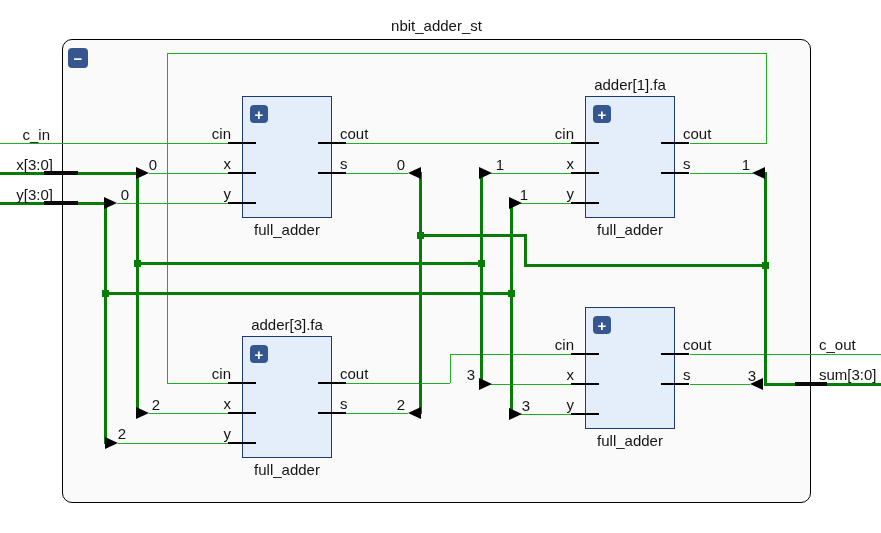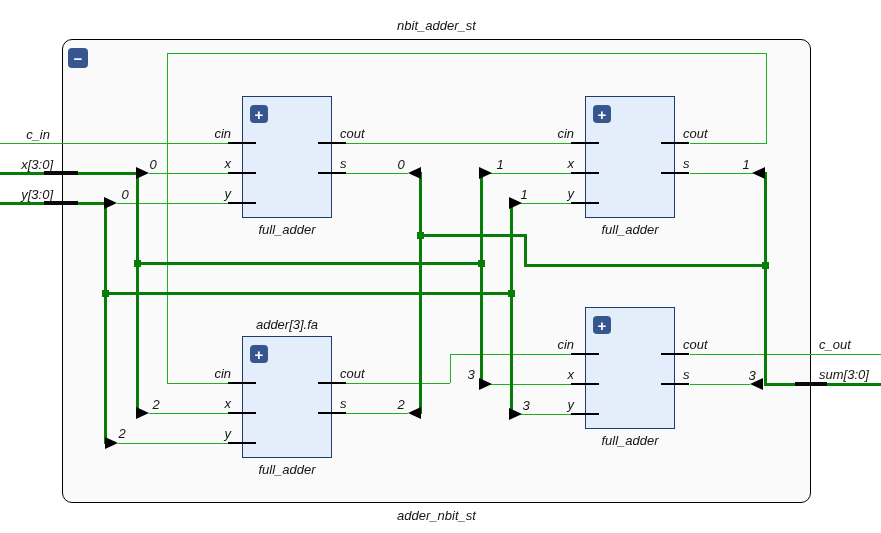--- a/index.html
+++ b/index.html
@@ -1,20 +1,20 @@
 <!DOCTYPE html>
 <html style="--wire_thin: #1faf1f; --wire_thick: #077d07; --block_fill: #e4eefa; --block_border: #1d3c6e; --button_bg: #35568e; --frame_bg: #fafafa;"><head>
 <meta charset="utf-8">
 <style>
   html,body { margin:0; padding:0; background:#fff; }
   .canvas {
     position:relative; width:881px; height:533px; background:#fff;
     font-family:"Liberation Sans", sans-serif; color:#141414; overflow:hidden;
   }
-  .lbl { position:absolute; font-size:13px; line-height:13px; white-space:nowrap;font-style:italic; }
+  .lbl { position:absolute; font-size:15px; line-height:13px; white-space:nowrap; }
   .ctr { text-align:center; }
   .rt  { text-align:right; }
   .frame { position:absolute; border:1.4px solid #000; border-radius:10px;
            background:var(--frame_bg,#fafafa); box-sizing:border-box; }
   .blockrect { position:absolute; background:var(--block_fill,#e4eefa);
                border:1.4px solid var(--block_border,#1d3c6e); box-sizing:border-box; }
   .btn { position:absolute; width:18px; height:18px; background:var(--button_bg,#35568e);
          border-radius:4px; color:#fff; display:flex; align-items:center; justify-content:center;
          font-size:15px; font-weight:bold; line-height:1; cursor:pointer; }
   .wh { position:absolute; height:1px; background:var(--wire_thin,#1faf1f); }
@@ -29,21 +29,20 @@
   .al { position:absolute; width:0; height:0; border-top:6px solid transparent;
         border-bottom:6px solid transparent; border-right:13px solid #000; }
 </style>
 </head>
 <body>
 
 <div class="canvas">
 
   <div class="frame" style="left:62px;top:39px;width:749px;height:464px"></div>
   <div class="lbl ctr" style="left:62px;top:19px;width:749px">nbit_adder_st</div>
-  <div class="lbl ctr" style="left:62px;top:509px;width:749px">adder_nbit_st</div>
   <div class="btn" style="left:68px;top:48px;width:20px;height:20px">−</div>
 
   <div class="wh" style="left:0;top:143px;width:228px"></div>
   <div class="wh" style="left:346px;top:143px;width:225px"></div>
   <div class="wh" style="left:690px;top:143px;width:77px"></div>
   <div class="wh" style="left:167px;top:53px;width:600px"></div>
   <div class="wv" style="left:766px;top:53px;height:90px"></div>
   <div class="wv" style="left:167px;top:53px;height:330px"></div>
   <div class="wh" style="left:167px;top:383px;width:61px"></div>
   <div class="wh" style="left:346px;top:383px;width:104px"></div>
@@ -128,20 +127,21 @@
   <div class="stub" style="left:228px;top:202px"></div>
   <div class="stub" style="left:318px;top:142px"></div>
   <div class="stub" style="left:318px;top:172px"></div>
   <div class="lbl rt" style="left:171px;top:127px;width:60px">cin</div>
   <div class="lbl rt" style="left:171px;top:157px;width:60px">x</div>
   <div class="lbl rt" style="left:171px;top:187px;width:60px">y</div>
   <div class="lbl" style="left:340px;top:127px">cout</div>
   <div class="lbl" style="left:340px;top:157px">s</div>
   <div class="lbl ctr" style="left:202px;top:223px;width:170px">full_adder</div>
 
+  <div class="lbl ctr" style="left:545px;top:78px;width:170px">adder[1].fa</div>
   <div class="blockrect" style="left:585px;top:96px;width:90px;height:122px"></div>
   <div class="btn" style="left:593px;top:105px">+</div>
   <div class="stub" style="left:571px;top:142px"></div>
   <div class="stub" style="left:571px;top:172px"></div>
   <div class="stub" style="left:571px;top:202px"></div>
   <div class="stub" style="left:661px;top:142px"></div>
   <div class="stub" style="left:661px;top:172px"></div>
   <div class="lbl rt" style="left:514px;top:127px;width:60px">cin</div>
   <div class="lbl rt" style="left:514px;top:157px;width:60px">x</div>
   <div class="lbl rt" style="left:514px;top:187px;width:60px">y</div>

